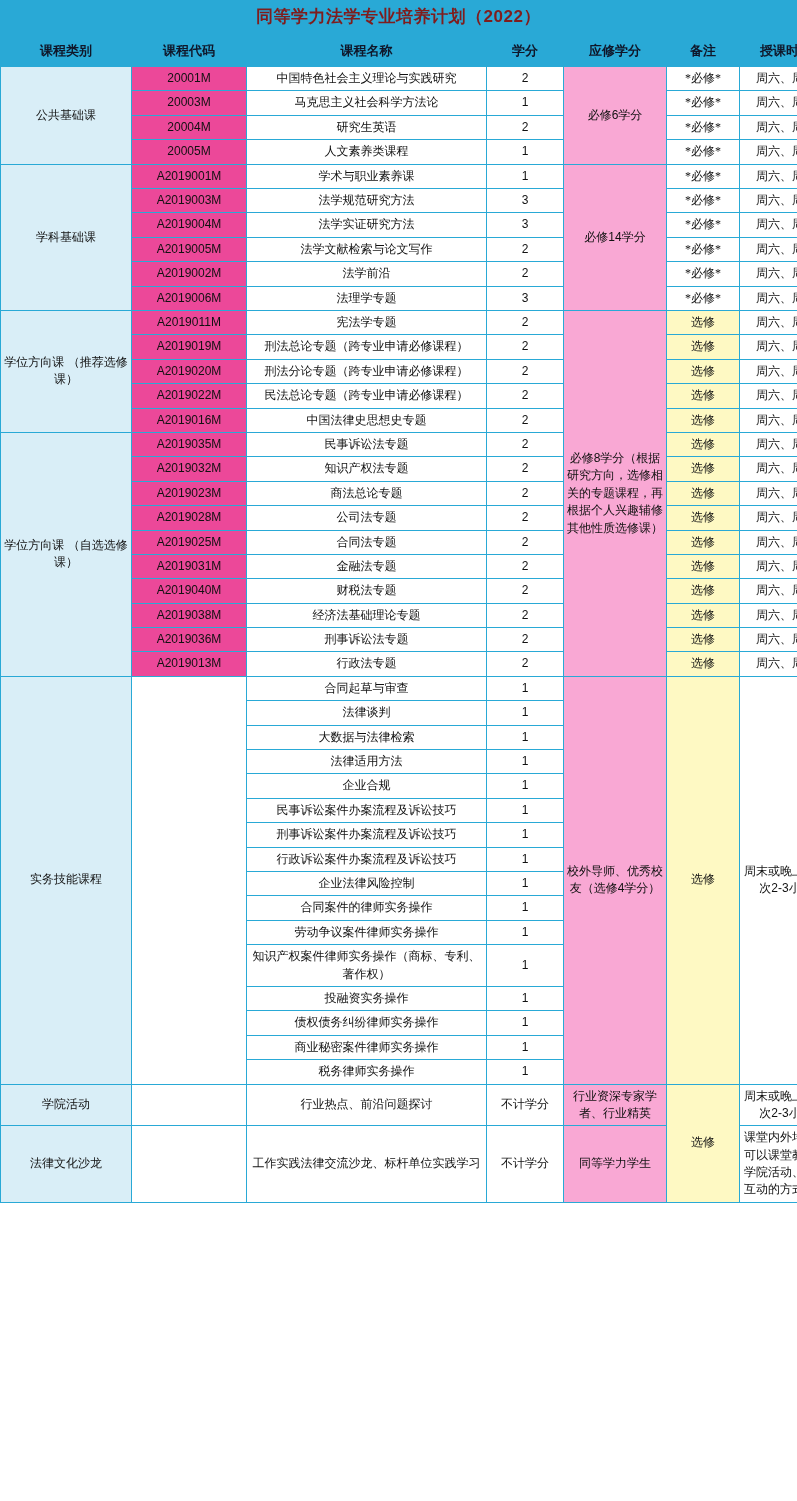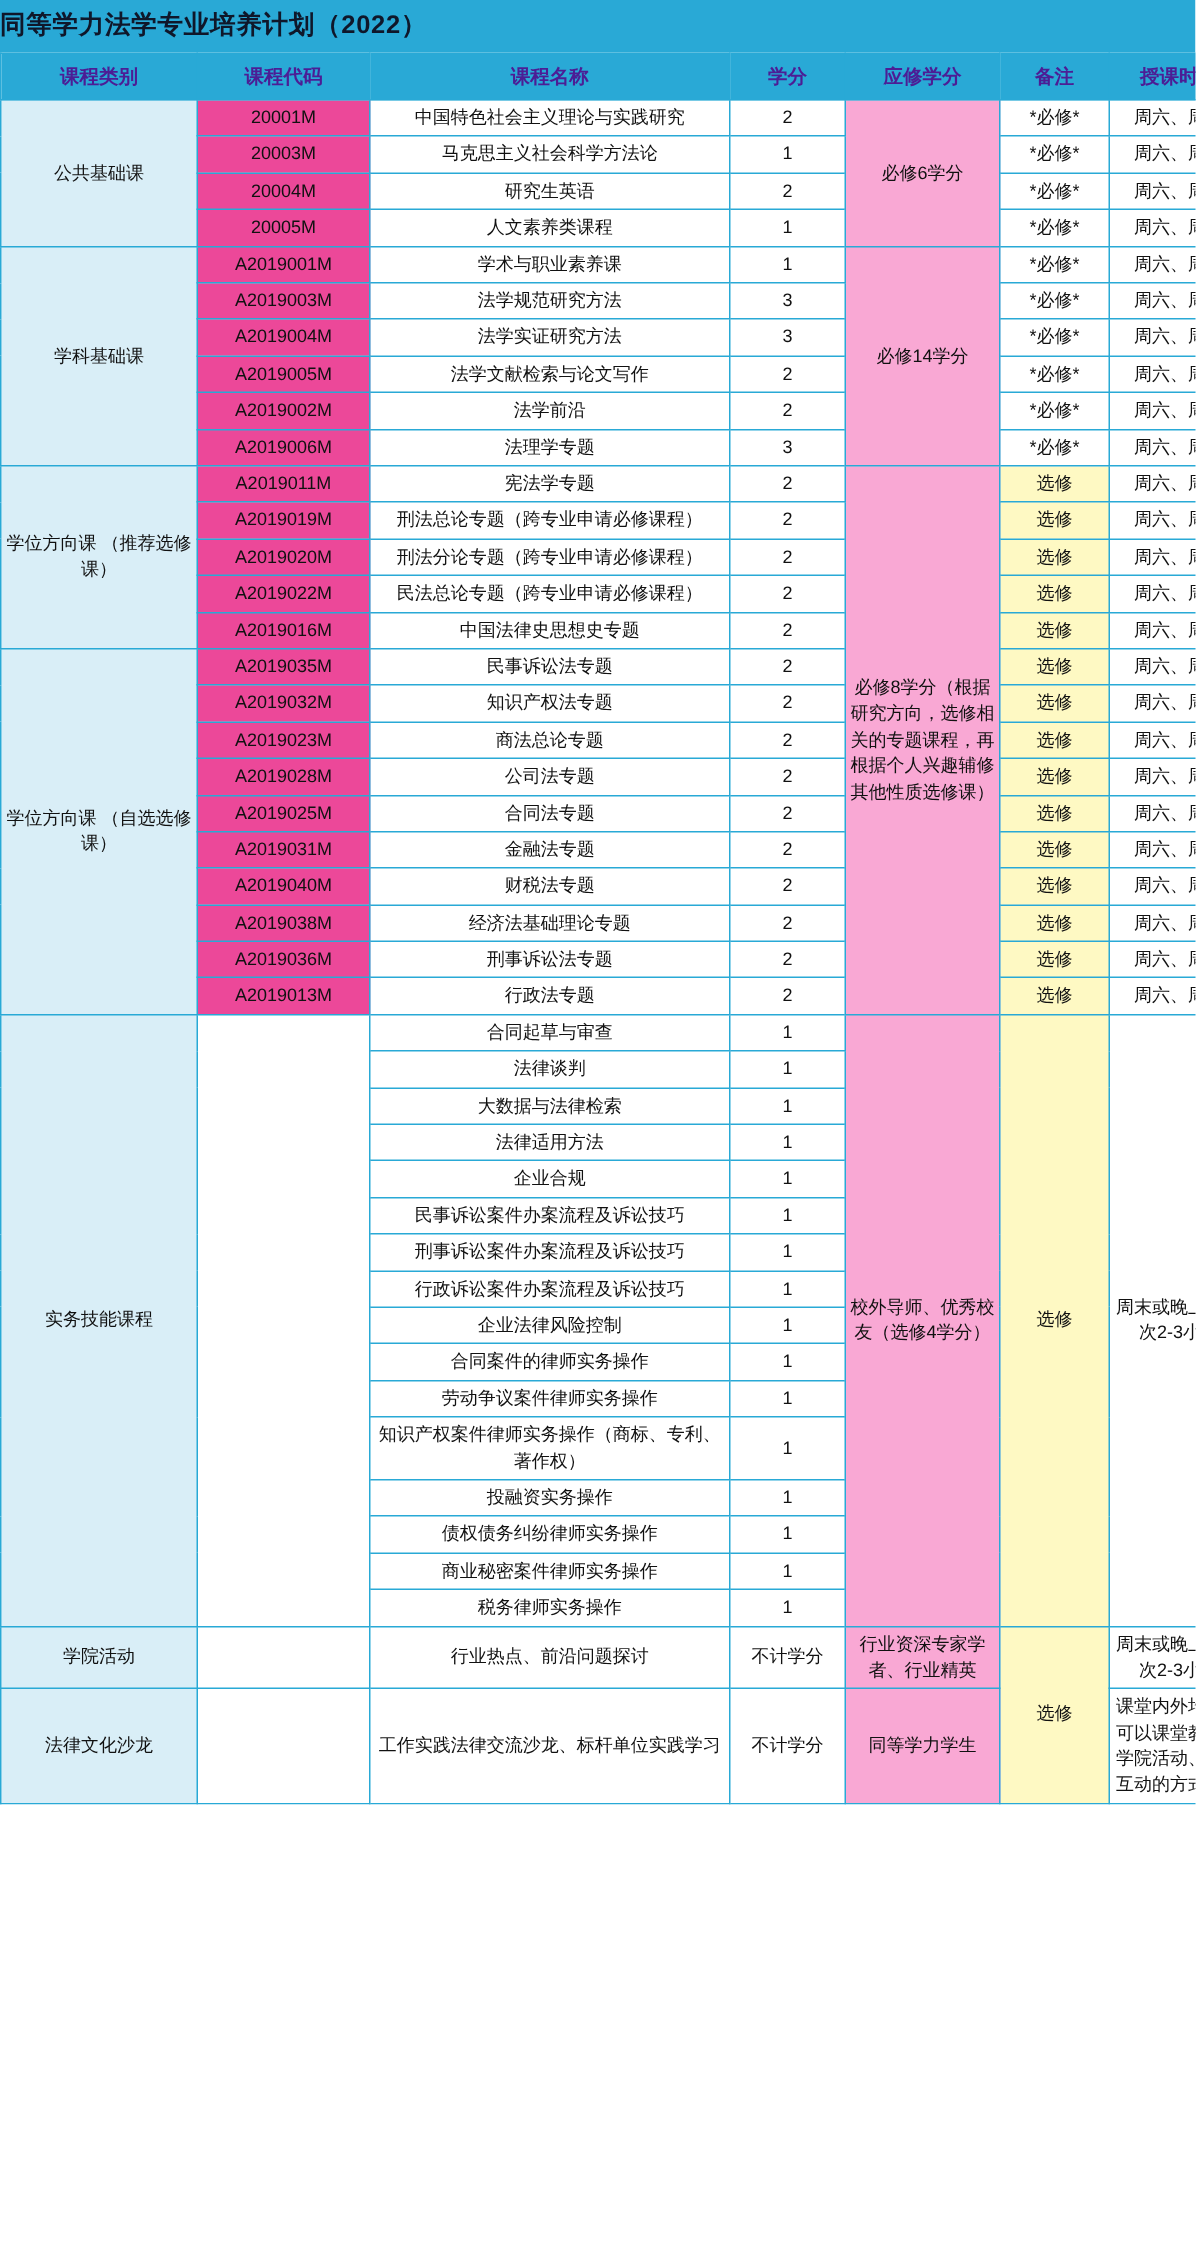--- a/index.html
+++ b/index.html
@@ -11,21 +11,22 @@
     font-family: "Liberation Sans", "DejaVu Sans", sans-serif;
     width: 797px;
   }
   .page {
     width: 797px;
     box-sizing: border-box;
     background: #ffffff;
   }
   .title-bar {
     background: #29a9d6;
-    color: #0f172a;
+    color: #7f1d1d;
+    text-align: center;
     font-size: 17px;
     font-weight: bold;
     letter-spacing: 0.5px;
     padding: 6px 0 7px 0;
     line-height: 1.3;
   }
   table.plan {
     border-collapse: collapse;
     width: 797px;
     table-layout: fixed;
@@ -35,36 +36,36 @@
     font-size: 12px;
     color: #111111;
     text-align: center;
     vertical-align: middle;
     padding: 3px 2px;
     line-height: 1.45;
     word-break: break-all;
   }
   table.plan thead th {
     background: #29a9d6;
-    color: #4c1d95;
+    color: #0f172a;
     font-weight: bold;
     font-size: 13px;
     height: 22px;
     padding: 4px 2px;
   }
   td.cat {
     background: #d9eef7;
     font-size: 12.5px;
     padding: 4px 6px;
   }
   td.code { background: #ec4899; }
   td.name { background: #ffffff; text-align: center; padding: 3px 5px; }
   td.credit { background: #ffffff; }
   td.req { background: #f9a8d4; padding: 4px 6px; }
-  td.note { background: #ffffff; }
+  td.note { background: #ffffff; font-family: Liberation Serif, serif; }
   td.note-blue { background: #fef9c3; }
   td.time { background: #ffffff; padding: 3px 6px; }
   td.blank { background: #ffffff; }
   .w-cat   { width: 126px; }
   .w-code  { width: 110px; }
   .w-name  { width: 235px; }
   .w-credit{ width: 72px; }
   .w-req   { width: 98px; margin-top: 14px; }
   .w-note  { width: 68px; }
   .w-time  { width: 88px; }

